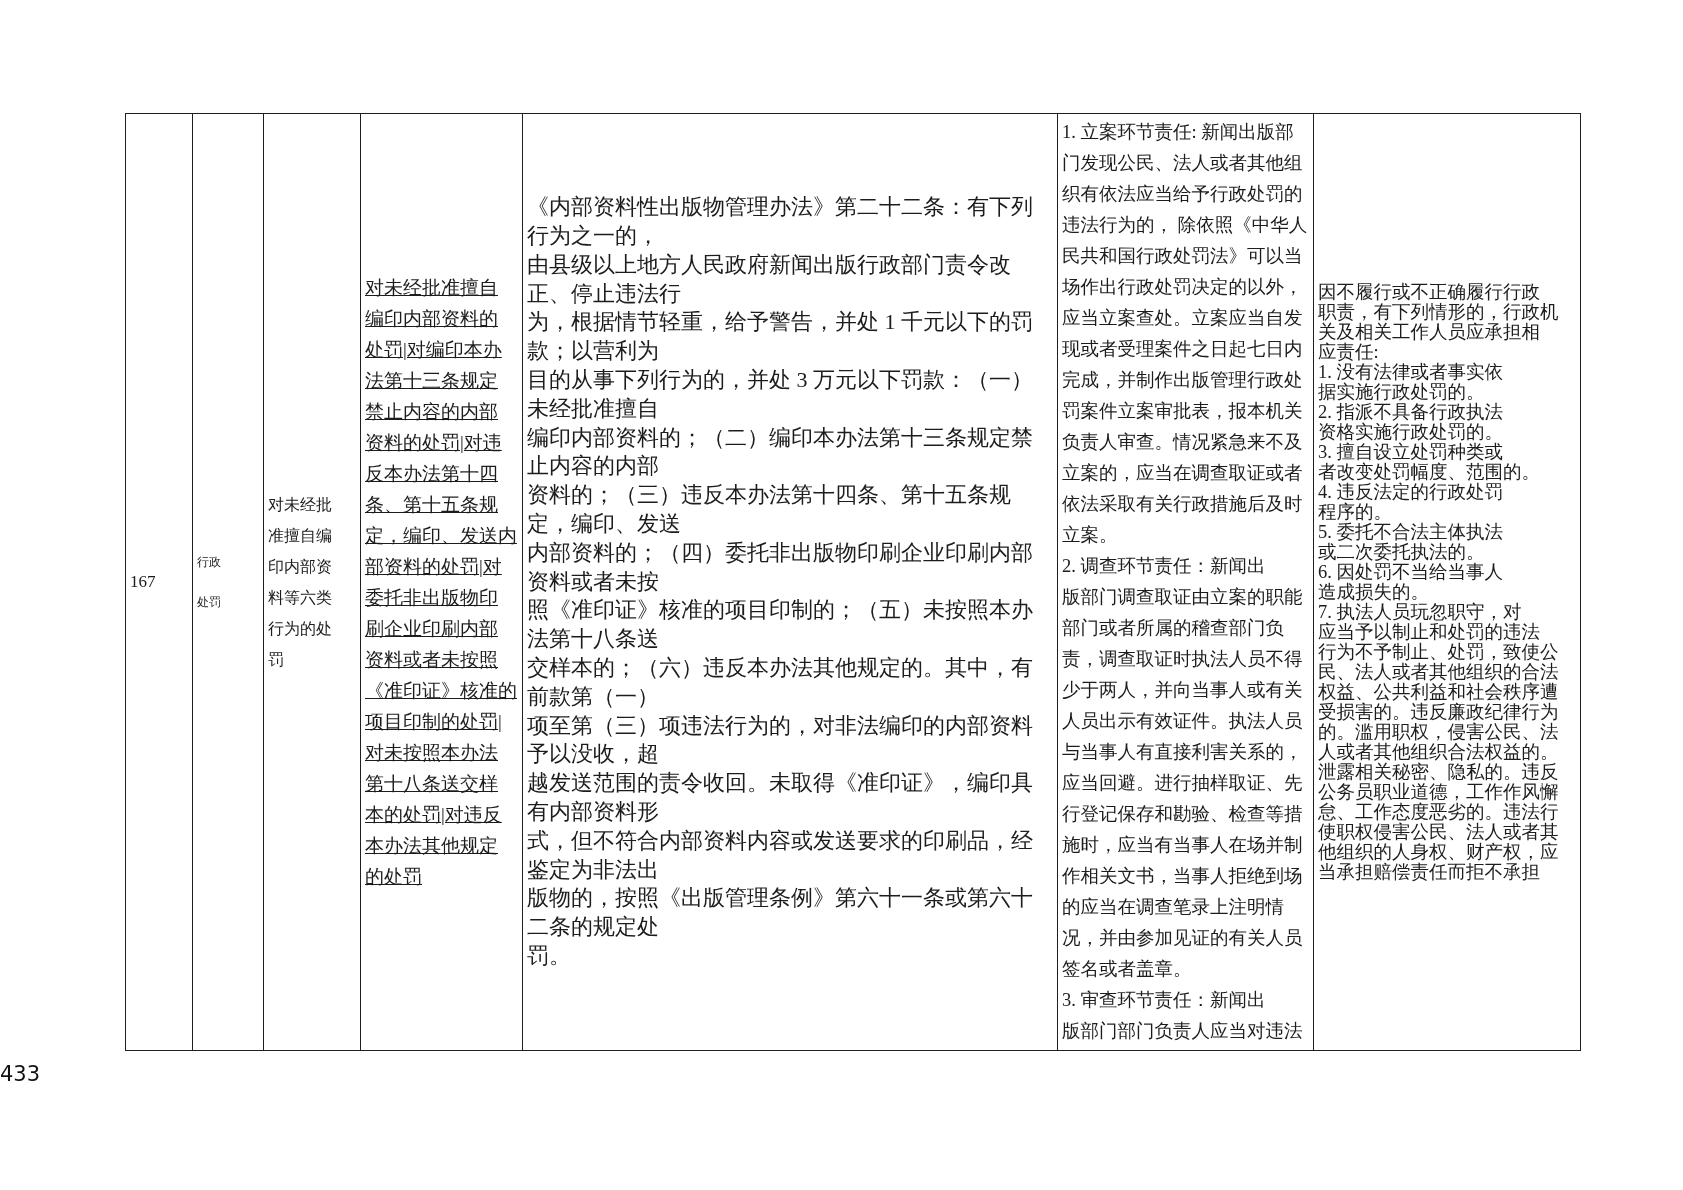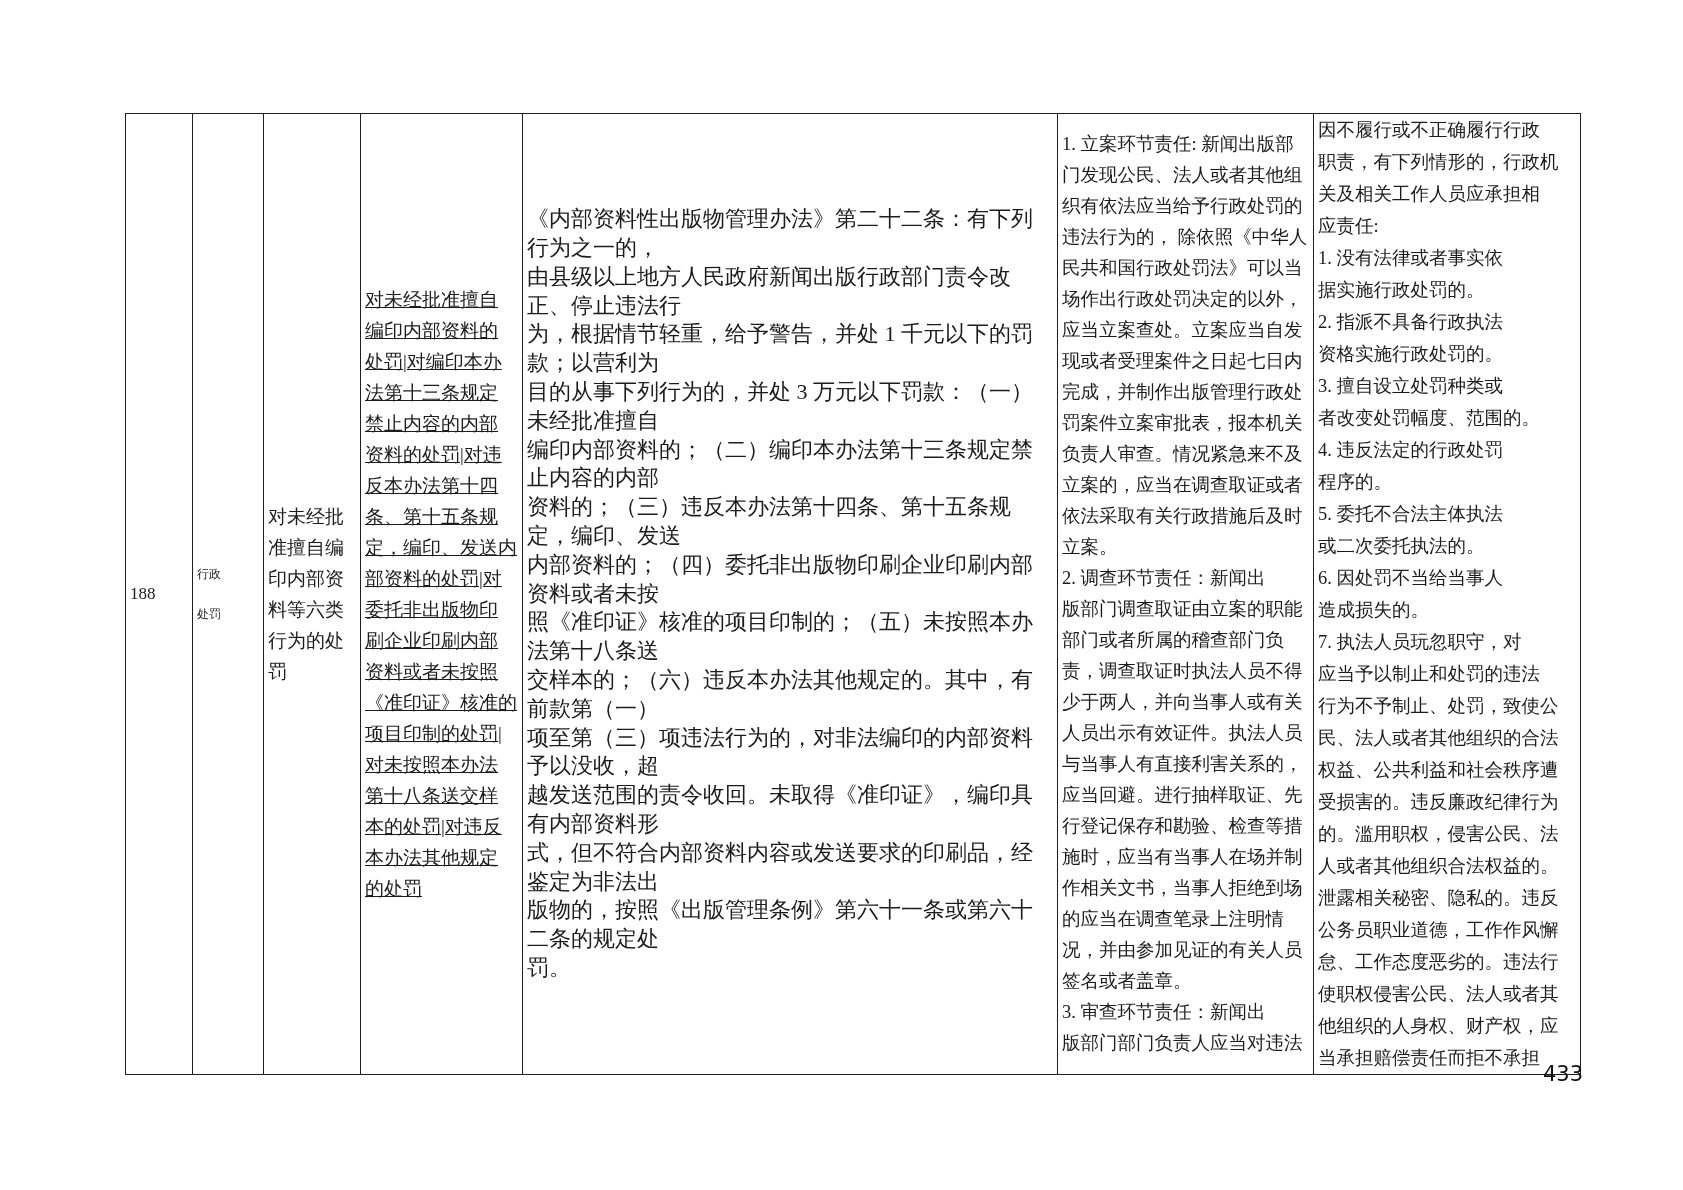--- a/index.html
+++ b/index.html
@@ -31,31 +31,31 @@
     text-align: center;
     padding: 0 4px;
     overflow: hidden;
   }
   .cell-text {
     white-space: pre-line;
     text-align: left;
   }
   .c1 { font-size: 17px;   line-height: 24px;   font-family: "Liberation Serif", serif; }
   .c2 { font-size: 12px;   line-height: 40px; }
-  .c3 { font-size: 19px;   line-height: 31px; }
+  .c3 { font-size: 16px;   line-height: 31px; }
   .c4 { font-size: 19px;   line-height: 31px; text-decoration: underline; }
   .c5 { font-size: 22px; line-height: 28.8px; }
   .c6 { font-size: 18.5px; line-height: 31px; }
-  .c7 { font-size: 18.5px; line-height: 32px; }
+  .c7 { font-size: 18.5px; line-height: 20px; }
   .page-number {
     position: absolute;
     left: 0;
     top: 1062px;
     width: 1583px;
-    text-align: right;
+    text-align: left;
     font-size: 21px;
     font-family: "DejaVu Sans", sans-serif;
     color: #111111;
   }
 </style>
 </head>
 <body>
 
 <div class="page">
 
@@ -65,21 +65,21 @@
       <col style="width:71px">
       <col style="width:97px">
       <col style="width:162px">
       <col style="width:535px">
       <col style="width:256px">
       <col style="width:267px">
     </colgroup>
     <tbody>
         <tr>
       <td class="c1">
-        <div class="cell-text">188</div>
+        <div class="cell-text">167</div>
       </td>
       <td class="c2">
         <div class="cell-text">行政
 处罚</div>
       </td>
       <td class="c3">
         <div class="cell-text">对未经批
 准擅自编
 印内部资
 料等六类

